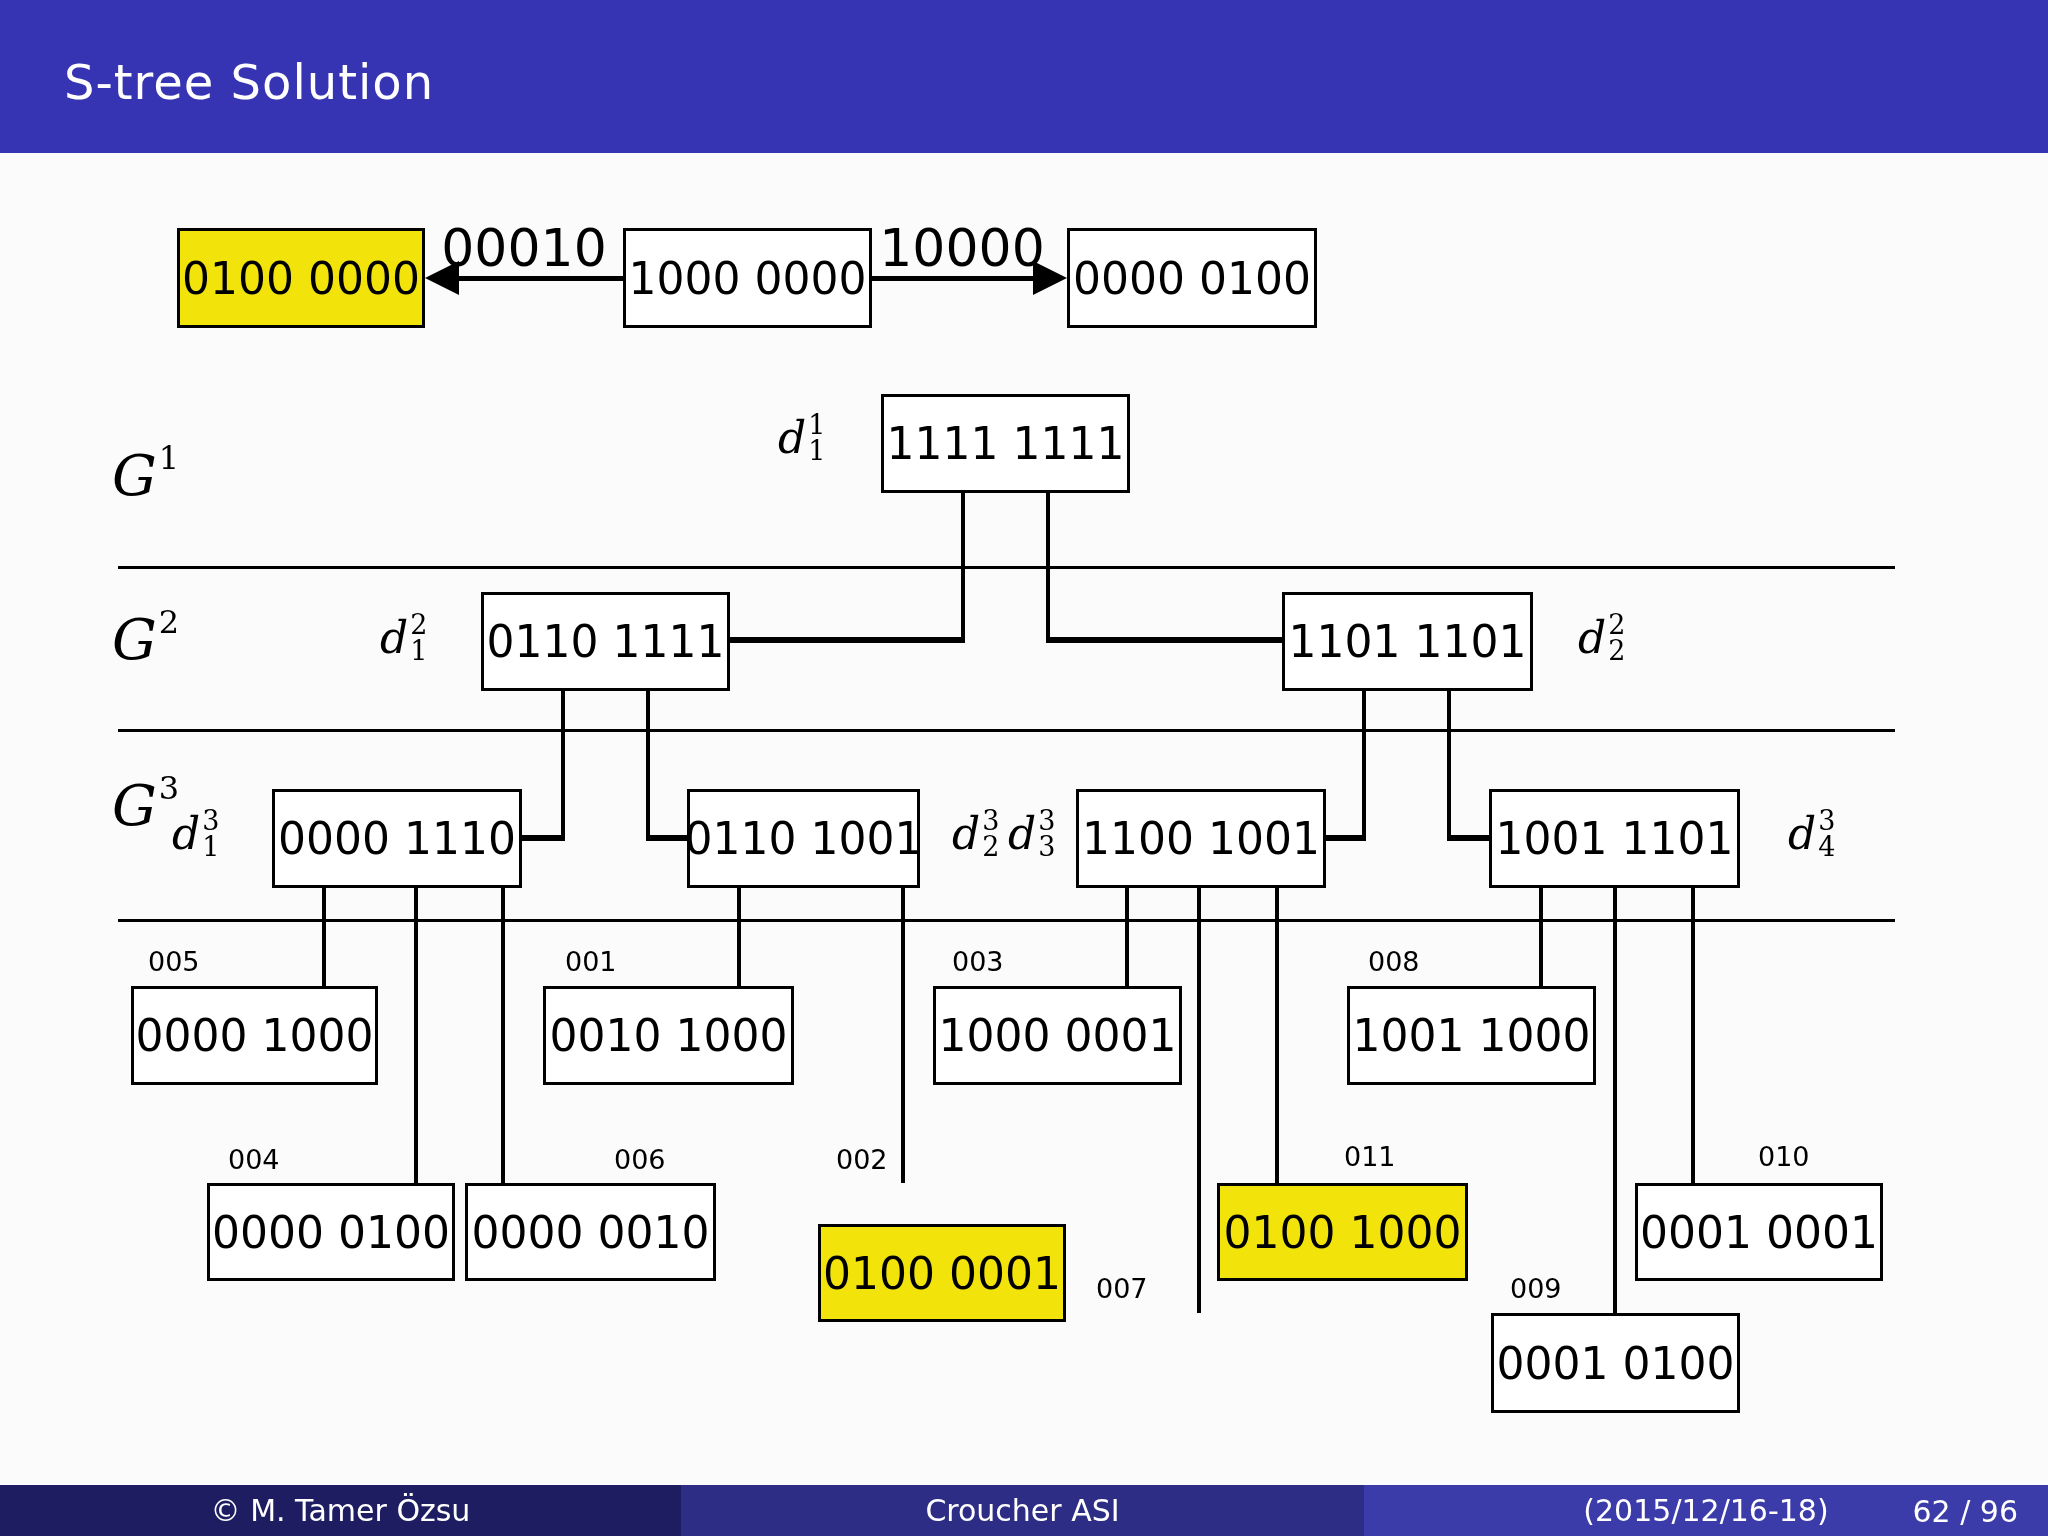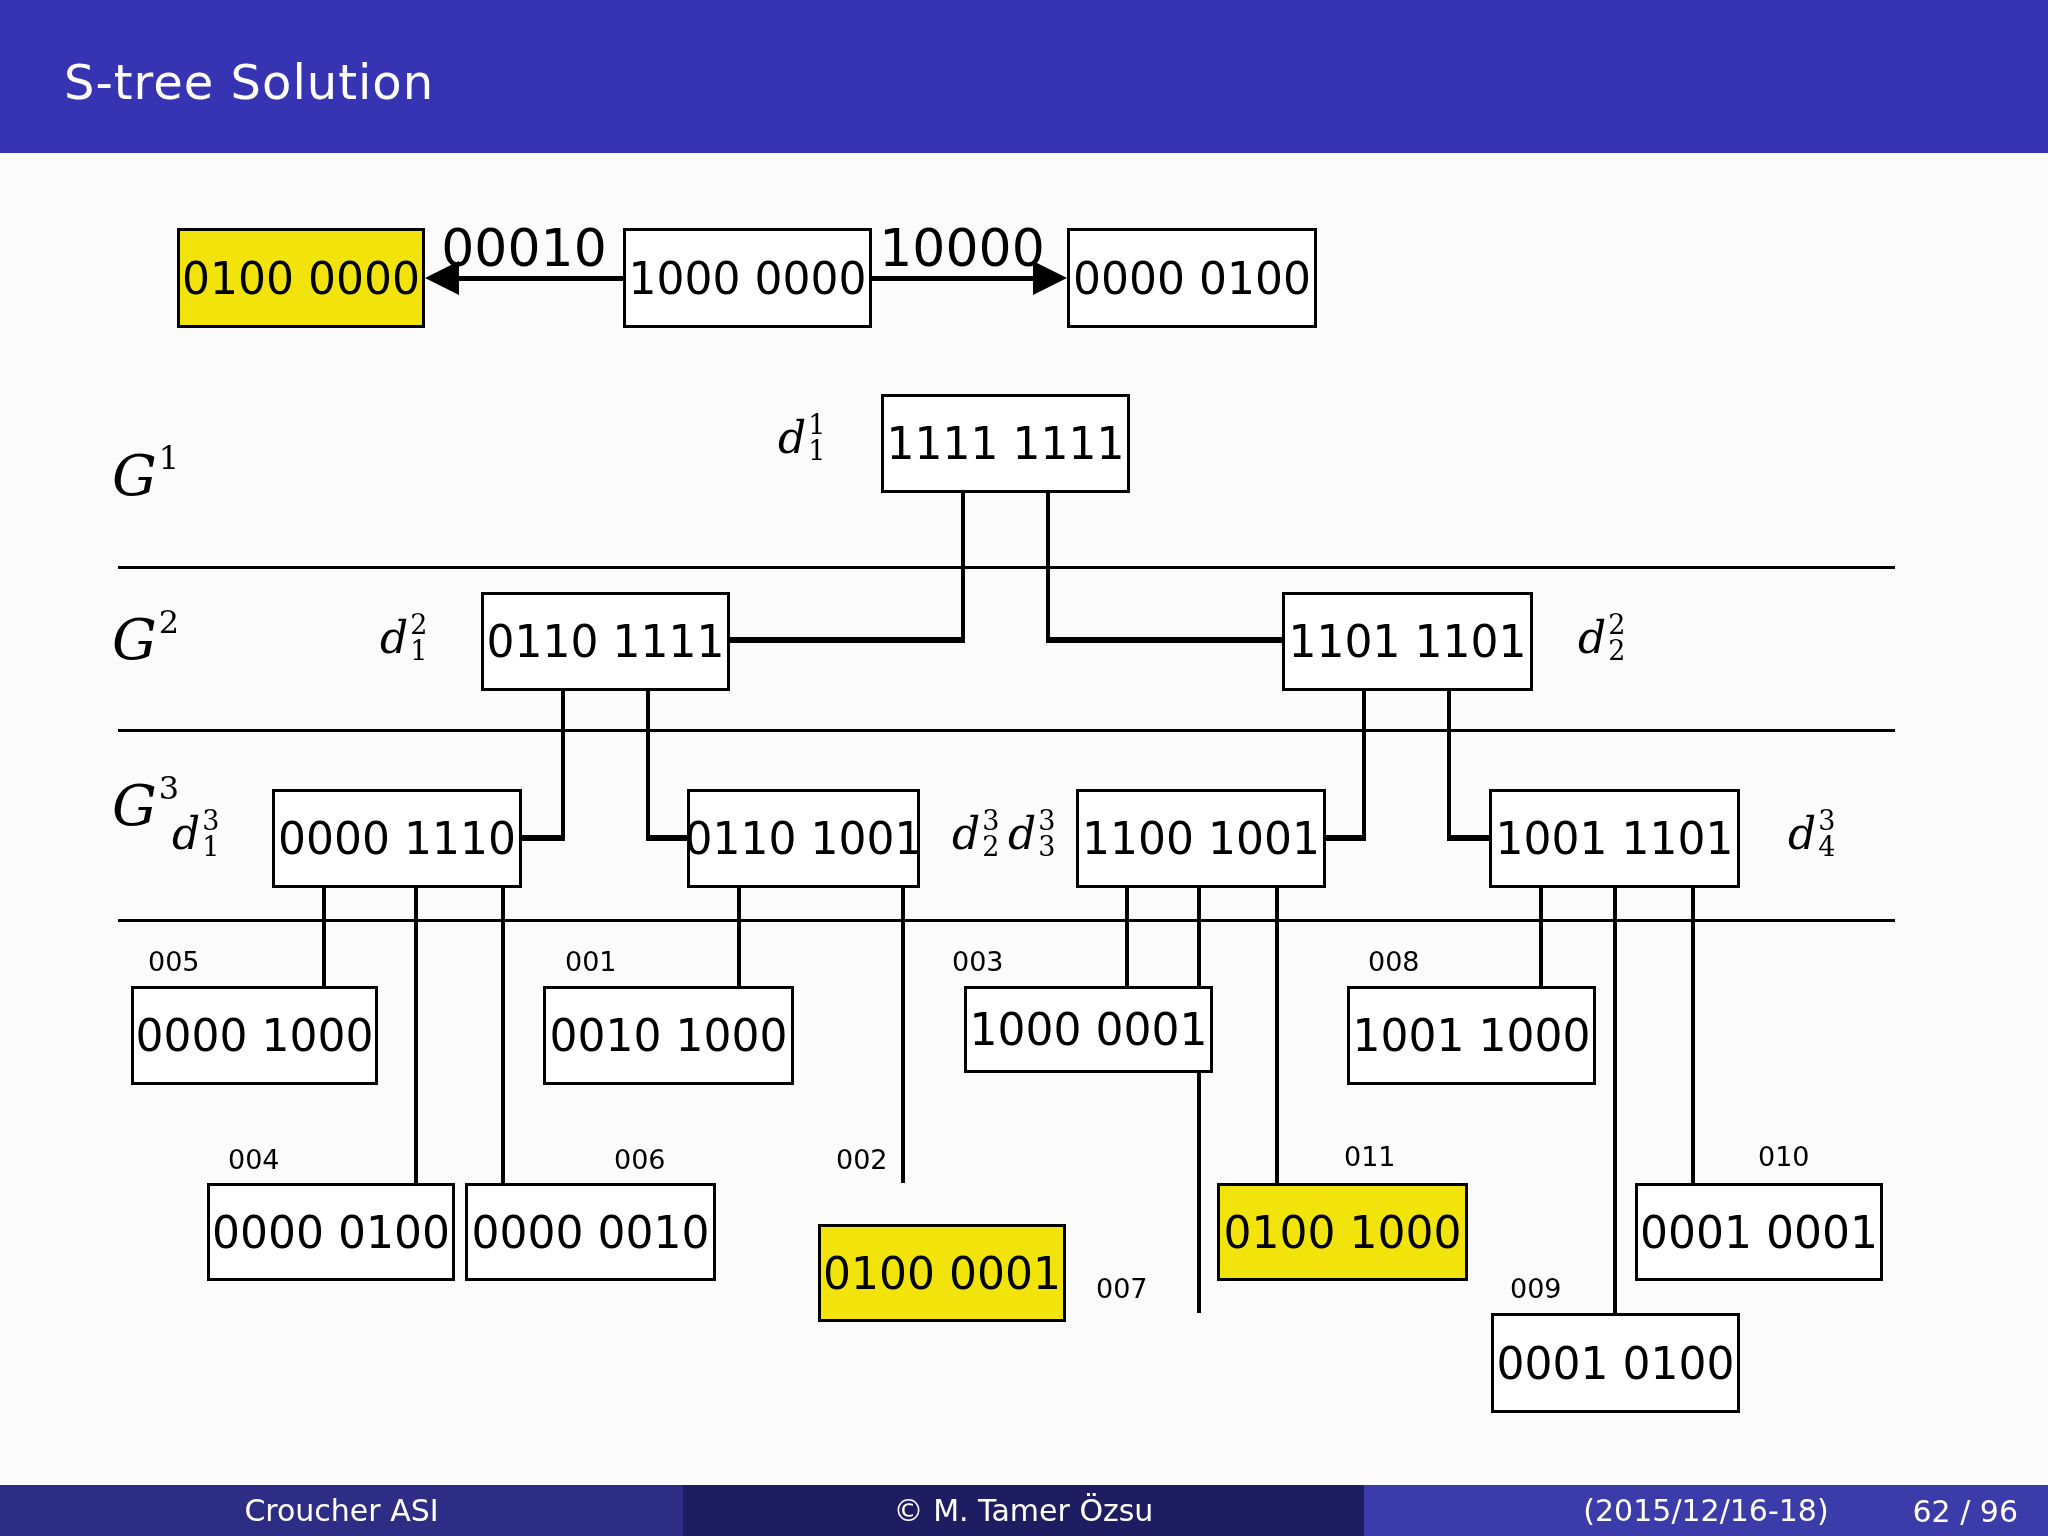--- a/index.html
+++ b/index.html
@@ -174,45 +174,45 @@
   <div class="vl" style="left:1275px;top:888px;height:295px"></div>
   <div class="vl" style="left:1539px;top:888px;height:98px"></div>
   <div class="vl" style="left:1613px;top:888px;height:425px"></div>
   <div class="vl" style="left:1691px;top:888px;height:295px"></div>
 
   <span class="tag" style="left:148px;top:946px">005</span>
   <div class="box" style="left:131px;top:986px;width:247px;height:99px">0000 1000</div>
   <span class="tag" style="left:565px;top:946px">001</span>
   <div class="box" style="left:543px;top:986px;width:251px;height:99px">0010 1000</div>
   <span class="tag" style="left:952px;top:946px">003</span>
-  <div class="box" style="left:964px;top:986px;width:249px;height:87px">1000 0001</div>
+  <div class="box" style="left:933px;top:986px;width:249px;height:99px">1000 0001</div>
   <span class="tag" style="left:1368px;top:946px">008</span>
   <div class="box" style="left:1347px;top:986px;width:249px;height:99px">1001 1000</div>
 
   <span class="tag" style="left:228px;top:1144px">004</span>
   <div class="box" style="left:207px;top:1183px;width:248px;height:98px">0000 0100</div>
   <span class="tag" style="left:614px;top:1144px">006</span>
   <div class="box" style="left:465px;top:1183px;width:251px;height:98px">0000 0010</div>
   <span class="tag" style="left:836px;top:1144px">002</span>
   <div class="box hl" style="left:818px;top:1224px;width:248px;height:98px">0100 0001</div>
   <span class="tag" style="left:1344px;top:1141px">011</span>
   <div class="box hl" style="left:1217px;top:1183px;width:251px;height:98px">0100 1000</div>
   <span class="tag" style="left:1758px;top:1141px">010</span>
   <div class="box" style="left:1635px;top:1183px;width:248px;height:98px">0001 0001</div>
 
   <span class="tag" style="left:1096px;top:1273px">007</span>
   <span class="tag" style="left:1510px;top:1273px">009</span>
   <div class="box" style="left:1491px;top:1313px;width:249px;height:100px">0001 0100</div>
 
   <footer class="footer">
+    <div class="fseg f1">
+      <span>© M. Tamer Özsu</span>
+    </div>
     <div class="fseg f2">
       <span>Croucher ASI</span>
-    </div>
-    <div class="fseg f1">
-      <span>© M. Tamer Özsu</span>
     </div>
     <div class="fseg f3">
       <span>(2015/12/16-18)</span>
       <span class="page">62 / 96</span>
     </div>
   </footer>
 
 </div>
 
 </body></html>

